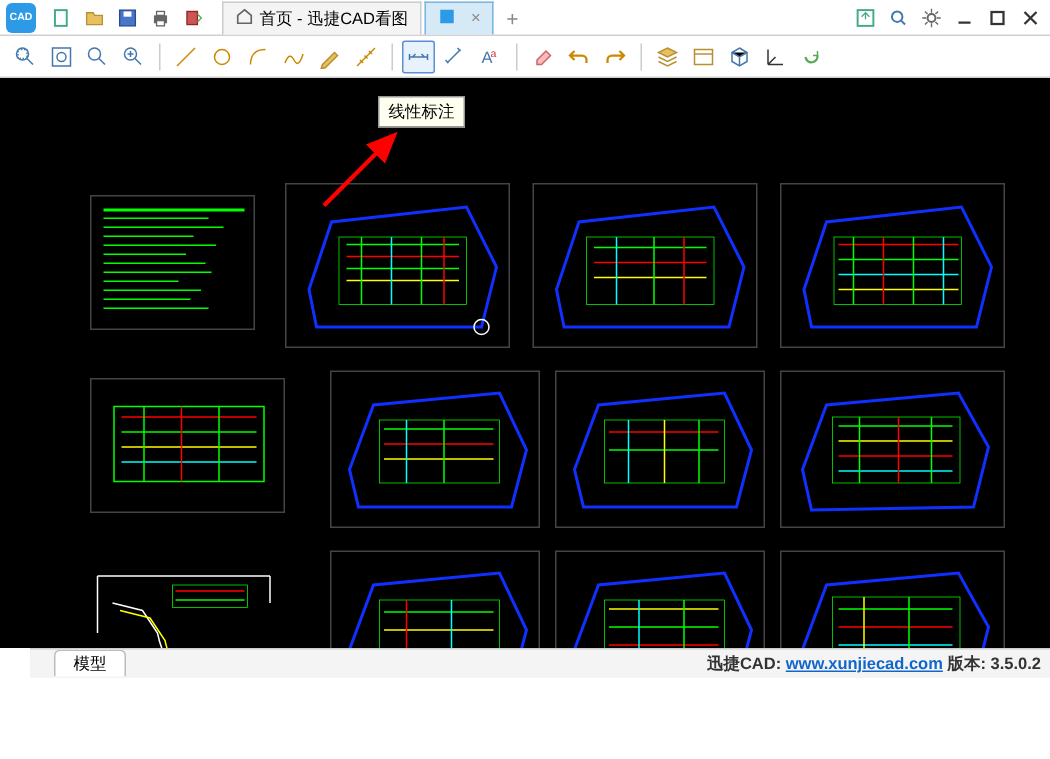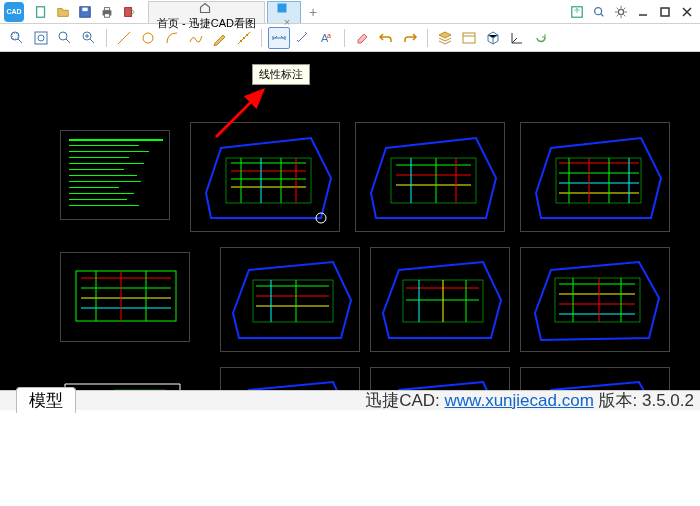--- a/index.html
+++ b/index.html
@@ -3,43 +3,43 @@
   <meta charset="utf-8">
   <style>
     * { margin: 0; padding: 0; box-sizing: border-box; }
     body { width: 700px; height: 506px; font-family: "Microsoft YaHei", sans-serif; font-size: 12px; background: #fff; overflow: hidden; position: relative; }
 
     .titlebar { height: 24px; background: #fff; border-bottom: 1px solid #d0d0d0; display: flex; align-items: center; padding: 0 4px; }
     .app-icon { width: 20px; height: 20px; background: #2d9ae8; border-radius: 4px; display: flex; align-items: center; justify-content: center; color: #fff; font-size: 7px; font-weight: bold; margin-right: 6px; }
     .titlebar-btn { width: 18px; height: 18px; margin: 0 2px; display: flex; align-items: center; justify-content: center; cursor: pointer; }
     .titlebar-btn svg { width: 14px; height: 14px; }
     .tabs { display: flex; margin-left: 8px; flex: 1; align-items: center; }
-    .tab { height: 22px; padding: 0 8px; display: flex; align-items: center; border: 1px solid #ccc; border-bottom: none; margin-right: 2px; font-size: 11px; background: #f4f4f4; cursor: pointer; flex-direction: column; }
+    .tab { height: 22px; padding: 0 8px; display: flex; align-items: center; border: 1px solid #ccc; border-bottom: none; margin-right: 2px; font-size: 11px; background: #f4f4f4; cursor: pointer; }
     .tab.active { background: #d6e9f7; border-color: #7bb5e0; }
     .tab-home-icon { margin-right: 4px; }
     .tab-close { margin-left: 6px; color: #888; cursor: pointer; }
     .tab-add { padding: 0 6px; color: #888; cursor: pointer; font-size: 14px; }
     .win-controls { display: flex; gap: 4px; align-items: center; }
     .win-btn { width: 18px; height: 18px; display: flex; align-items: center; justify-content: center; cursor: pointer; }
 
     .toolbar { height: 28px; background: #fff; border-bottom: 1px solid #d0d0d0; display: flex; align-items: center; padding: 0 6px; gap: 2px; }
     .tool-btn { width: 22px; height: 22px; display: flex; align-items: center; justify-content: center; cursor: pointer; border: 1px solid transparent; border-radius: 2px; }
     .tool-btn.highlighted { border: 1px solid #5a8fd6; background: #e8f2fc; }
     .tool-sep { width: 1px; height: 18px; background: #ccc; margin: 0 4px; }
 
-    .canvas { position: relative; height: 338px; background: #000; overflow: hidden; }
+    .canvas { position: relative; height: 380px; background: #000; overflow: hidden; }
     .tooltip { position: absolute; left: 252px; top: 12px; background: #fffff0; border: 1px solid #999; padding: 2px 6px; font-size: 11px; color: #000; z-index: 10; }
     .arrow { position: absolute; left: 208px; top: 30px; z-index: 9; }
 
     .thumb { position: absolute; border: 1px solid #444; background: #000; overflow: hidden; }
     .thumb-inner { width: 100%; height: 100%; position: relative; }
 
-    .statusbar { height: 20px; background: #f4f4f4; border-top: 1px solid #ccc; display: flex; align-items: center; padding: 0 6px; font-size: 17px; }
+    .statusbar { height: 20px; background: #f4f4f4; border-top: 1px solid #ccc; display: flex; align-items: center; padding: 0 6px; font-size: 11px; margin-left: 20px; }
     .status-tab { background: #fff; border: 1px solid #bbb; border-bottom: none; padding: 1px 12px; border-radius: 4px 4px 0 0; margin-left: 10px; position: relative; top: -1px; }
-    .status-right { margin-left: auto; color: #333; }
+    .status-right { margin-left: auto; color: #333; font-weight: bold; }
     .status-right a { color: #1166cc; text-decoration: underline; }
 
     
     .cad-green { position: absolute; background: #00ff00; }
   </style>
 </head>
 <body>
 
 <div class="titlebar">
   <div class="app-icon">CAD</div>

